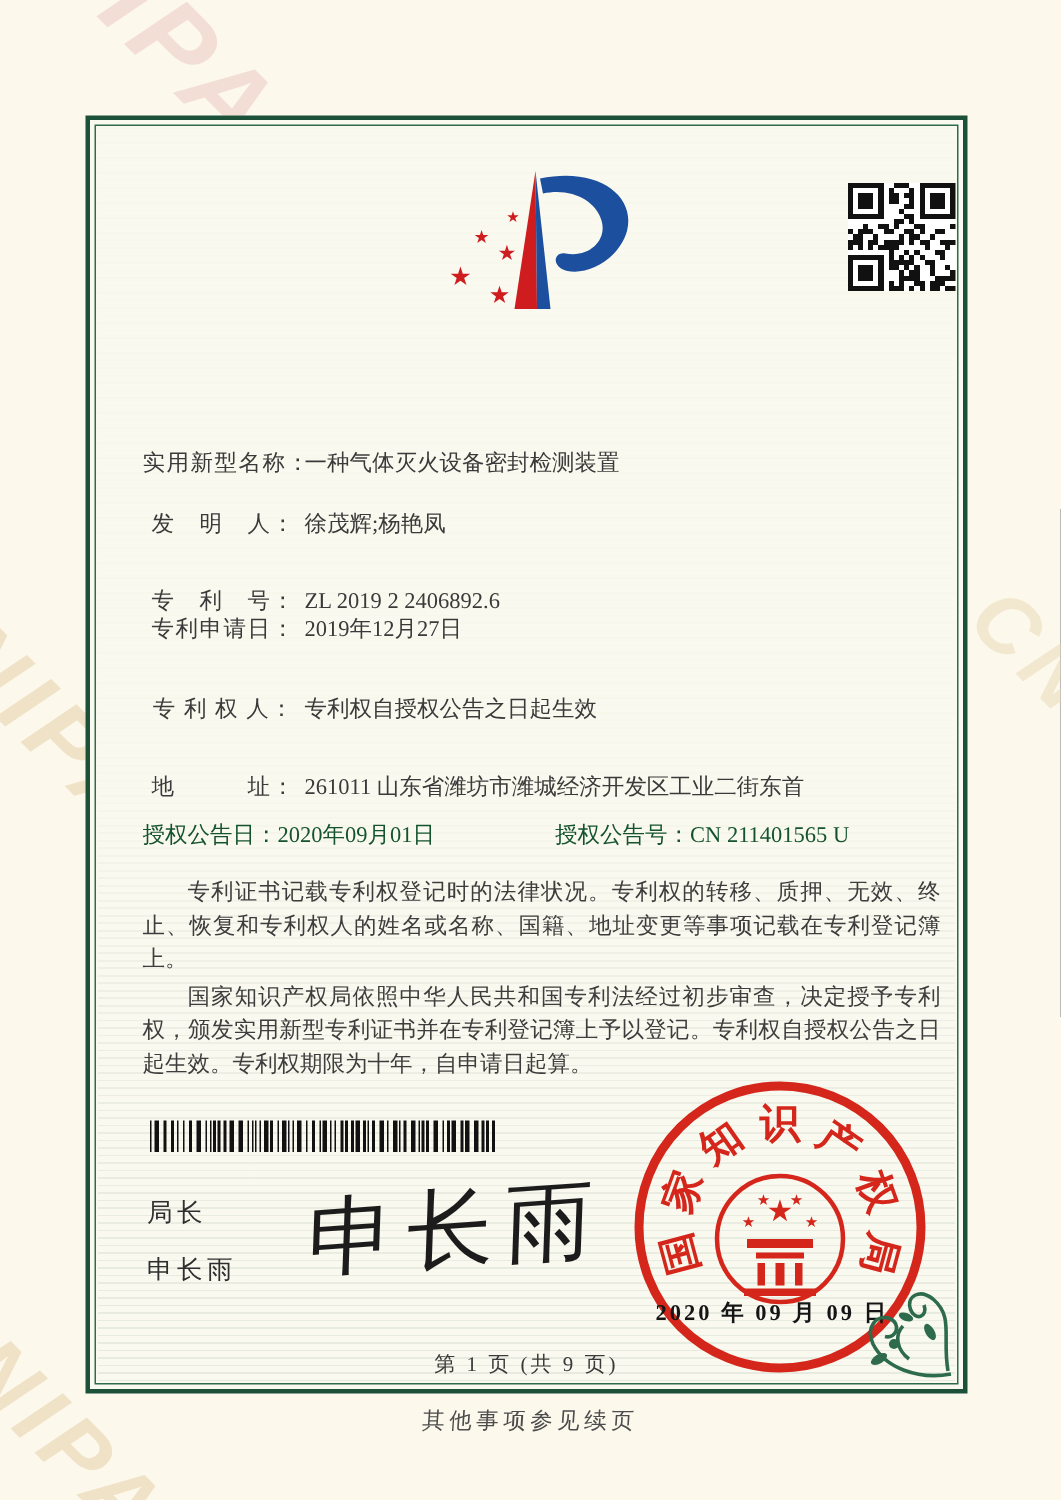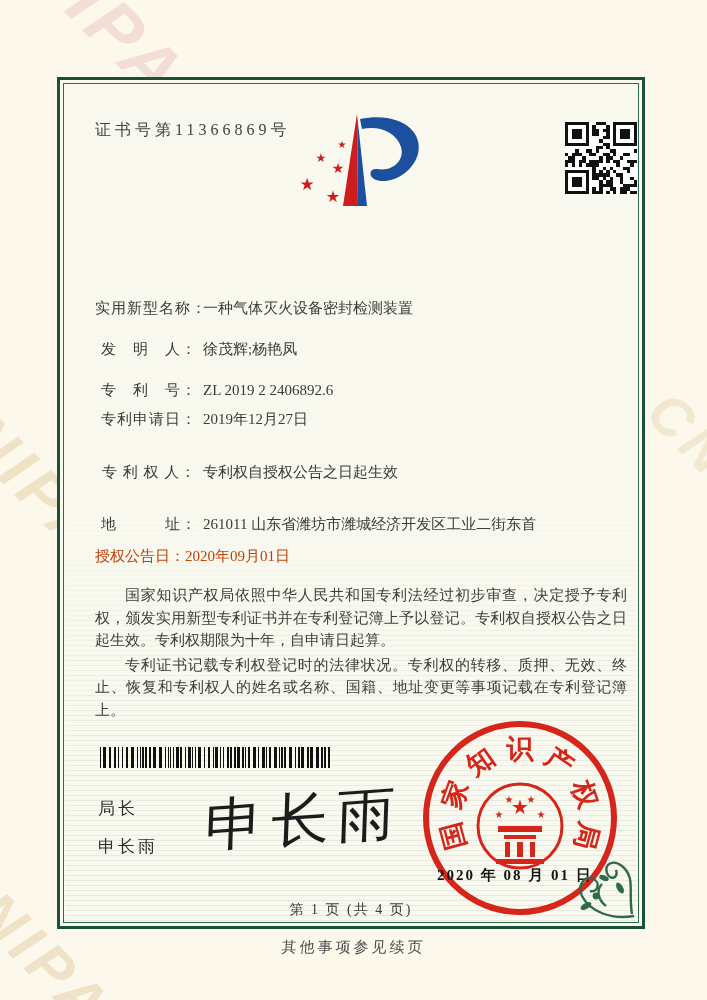--- a/index.html
+++ b/index.html
@@ -39,23 +39,23 @@
     letter-spacing:4px; color:#434343;
   }
   .logo{position:absolute; left:290px; top:110px;}
   .qr{position:absolute; left:565px; top:122px; width:72px; height:72px;}
   .title{
     position:absolute; left:57px; top:210px; width:588px; text-align:center;
     font-size:35px; font-weight:bold; letter-spacing:11px; color:#141414;
   }
   .fields{position:absolute; left:95px; top:299px; width:520px; font-size:15px; color:#3a3a3a;}
   .field-row{position:absolute; left:0; white-space:nowrap;text-align:center;}
-  .f0{top:0;} .f1{top:41px;} .f2{top:82px;} .f3{top:111px;} .f4{top:164px;} .f5{top:216px;}
+  .f0{top:0;} .f1{top:41px;} .f2{top:92px;} .f3{top:111px;} .f4{top:164px;} .f5{top:216px;}
   .field-label{display:inline-block; width:108px; letter-spacing:1px;}
-  .grant-row{position:absolute; left:95px; top:547px; width:540px; font-size:15px; white-space:nowrap; color:#c2410c;}
+  .grant-row{position:absolute; left:95px; top:547px; width:540px; font-size:15px; white-space:nowrap; color:#14532d;}
   .grant-no{position:absolute; left:275px; top:0;}
   .paras{
     position:absolute; left:95px; top:584px; width:532px;
     font-size:15px; line-height:22.5px; color:#3d3d3d; text-align:justify;
   }
   .paras p{margin:0 0 2px 0; text-indent:2em;}
   .barcode{position:absolute; left:100px; top:747px; width:232px; height:21px;}
   .barcode div{position:absolute; top:0; height:21px; background:#111;}
   .signoff-title{position:absolute; left:98px; top:797px; font-size:17px; letter-spacing:3px; color:#2f2f2f;}
   .signoff-name{position:absolute; left:98px; top:835px; font-size:17px; letter-spacing:3px; color:#2f2f2f;}
@@ -91,21 +91,20 @@
   <div class="wm wm4">CNIPA</div>
   <div class="wm wm5">CNIPA</div>
 
   <div class="frame">
     <div class="frame-inner"></div>
     <div class="lines"></div>
   </div>
 
   <div class="content">
 
-    <div class="cert-no">证书号第11366869号</div>
 
     <svg class="logo" width="140" height="98" viewBox="0 0 140 98">
       <polygon points="67,4 53,96 68,96" fill="#cf1d1f"></polygon>
       <polygon points="67,4 68,96 77,96" fill="#1c4f9e"></polygon>
       <path d="M70,9 C108,1 134,20 128,44 C122,65 97,76 84,69 C78,65 80,58 87,59 C103,62 115,50 111,37 C107,23 90,15 72,19 Z" fill="#1c4f9e"></path>
       <text x="52" y="38" font-size="10" fill="#cf1d1f" text-anchor="middle">★</text>
       <text x="31" y="52" font-size="12" fill="#cf1d1f" text-anchor="middle">★</text>
       <text x="48" y="63" font-size="14" fill="#cf1d1f" text-anchor="middle">★</text>
       <text x="17" y="80" font-size="17" fill="#cf1d1f" text-anchor="middle">★</text>
       <text x="43" y="92" font-size="16" fill="#cf1d1f" text-anchor="middle">★</text>
@@ -262,25 +261,28 @@
       <div class="field-row f4">
         <span class="field-label">专 利 权 人：</span><span>专利权自授权公告之日起生效</span>
       </div>
       <div class="field-row f5">
         <span class="field-label">地　　　址：</span><span>261011 山东省潍坊市潍城经济开发区工业二街东首</span>
       </div>
     </div>
 
     <div class="grant-row">
       <span>授权公告日：</span><span>2020年09月01日</span>
+      <span class="grant-no">
+        <span>授权公告号：</span><span>CN 211401565 U</span>
+      </span>
     </div>
 
     <div class="paras">
+      <p>专利证书记载专利权登记时的法律状况。专利权的转移、质押、无效、终止、恢复和专利权人的姓名或名称、国籍、地址变更等事项记载在专利登记簿上。</p>
       <p>国家知识产权局依照中华人民共和国专利法经过初步审查，决定授予专利权，颁发实用新型专利证书并在专利登记簿上予以登记。专利权自授权公告之日起生效。专利权期限为十年，自申请日起算。</p>
-      <p>专利证书记载专利权登记时的法律状况。专利权的转移、质押、无效、终止、恢复和专利权人的姓名或名称、国籍、地址变更等事项记载在专利登记簿上。</p>
     </div>
 
     <div class="barcode" id="barcode">
         <div style="left: 0px; width: 1px;"></div>
         <div style="left: 3px; width: 3px;"></div>
         <div style="left: 9px; width: 2px;"></div>
         <div style="left: 14px; width: 2px;"></div>
         <div style="left: 18px; width: 1px;"></div>
         <div style="left: 22px; width: 1px;"></div>
         <div style="left: 26px; width: 2px;"></div>
@@ -375,33 +377,33 @@
         <text x="111" y="85" font-size="10" text-anchor="middle">★</text>
         <text x="121" y="100" font-size="10" text-anchor="middle">★</text>
         <rect x="78" y="108" width="44" height="6"></rect>
         <rect x="84" y="117" width="32" height="4"></rect>
         <rect x="85" y="124" width="5" height="15"></rect>
         <rect x="97" y="124" width="6" height="15"></rect>
         <rect x="110" y="124" width="5" height="15"></rect>
         <rect x="76" y="141" width="48" height="5"></rect>
       </g>
     </svg>
-    <div class="seal-date">2020 年 08 月 01 日</div>
+    <div class="seal-date">2020 年 09 月 09 日</div>
 
     <svg class="ornament" width="82" height="86" viewBox="0 0 82 86">
       <g fill="none" stroke="#2e6b4c" stroke-width="2.4">
         <path d="M78,80 C56,84 34,76 26,60 C21,49 28,40 37,43 C45,46 42,57 34,55"></path>
         <path d="M76,78 C72,55 80,42 66,30 C57,23 48,28 51,37 C54,45 63,42 60,34"></path>
         <path d="M50,70 C42,64 40,54 46,48"></path>
       </g>
       <g fill="#2e6b4c">
         <ellipse cx="30" cy="70" rx="6" ry="3" transform="rotate(-30 30 70)"></ellipse>
         <ellipse cx="64" cy="52" rx="6" ry="3" transform="rotate(60 64 52)"></ellipse>
         <ellipse cx="48" cy="42" rx="5" ry="2.6" transform="rotate(20 48 42)"></ellipse>
         <circle cx="40" cy="60" r="3.4"></circle>
       </g>
     </svg>
 
-    <div class="page-num">第 1 页 (共 4 页)</div>
+    <div class="page-num">第 1 页 (共 9 页)</div>
   </div>
 
   <div class="footer-note">其他事项参见续页</div>
 </div>
 
 </body></html>

